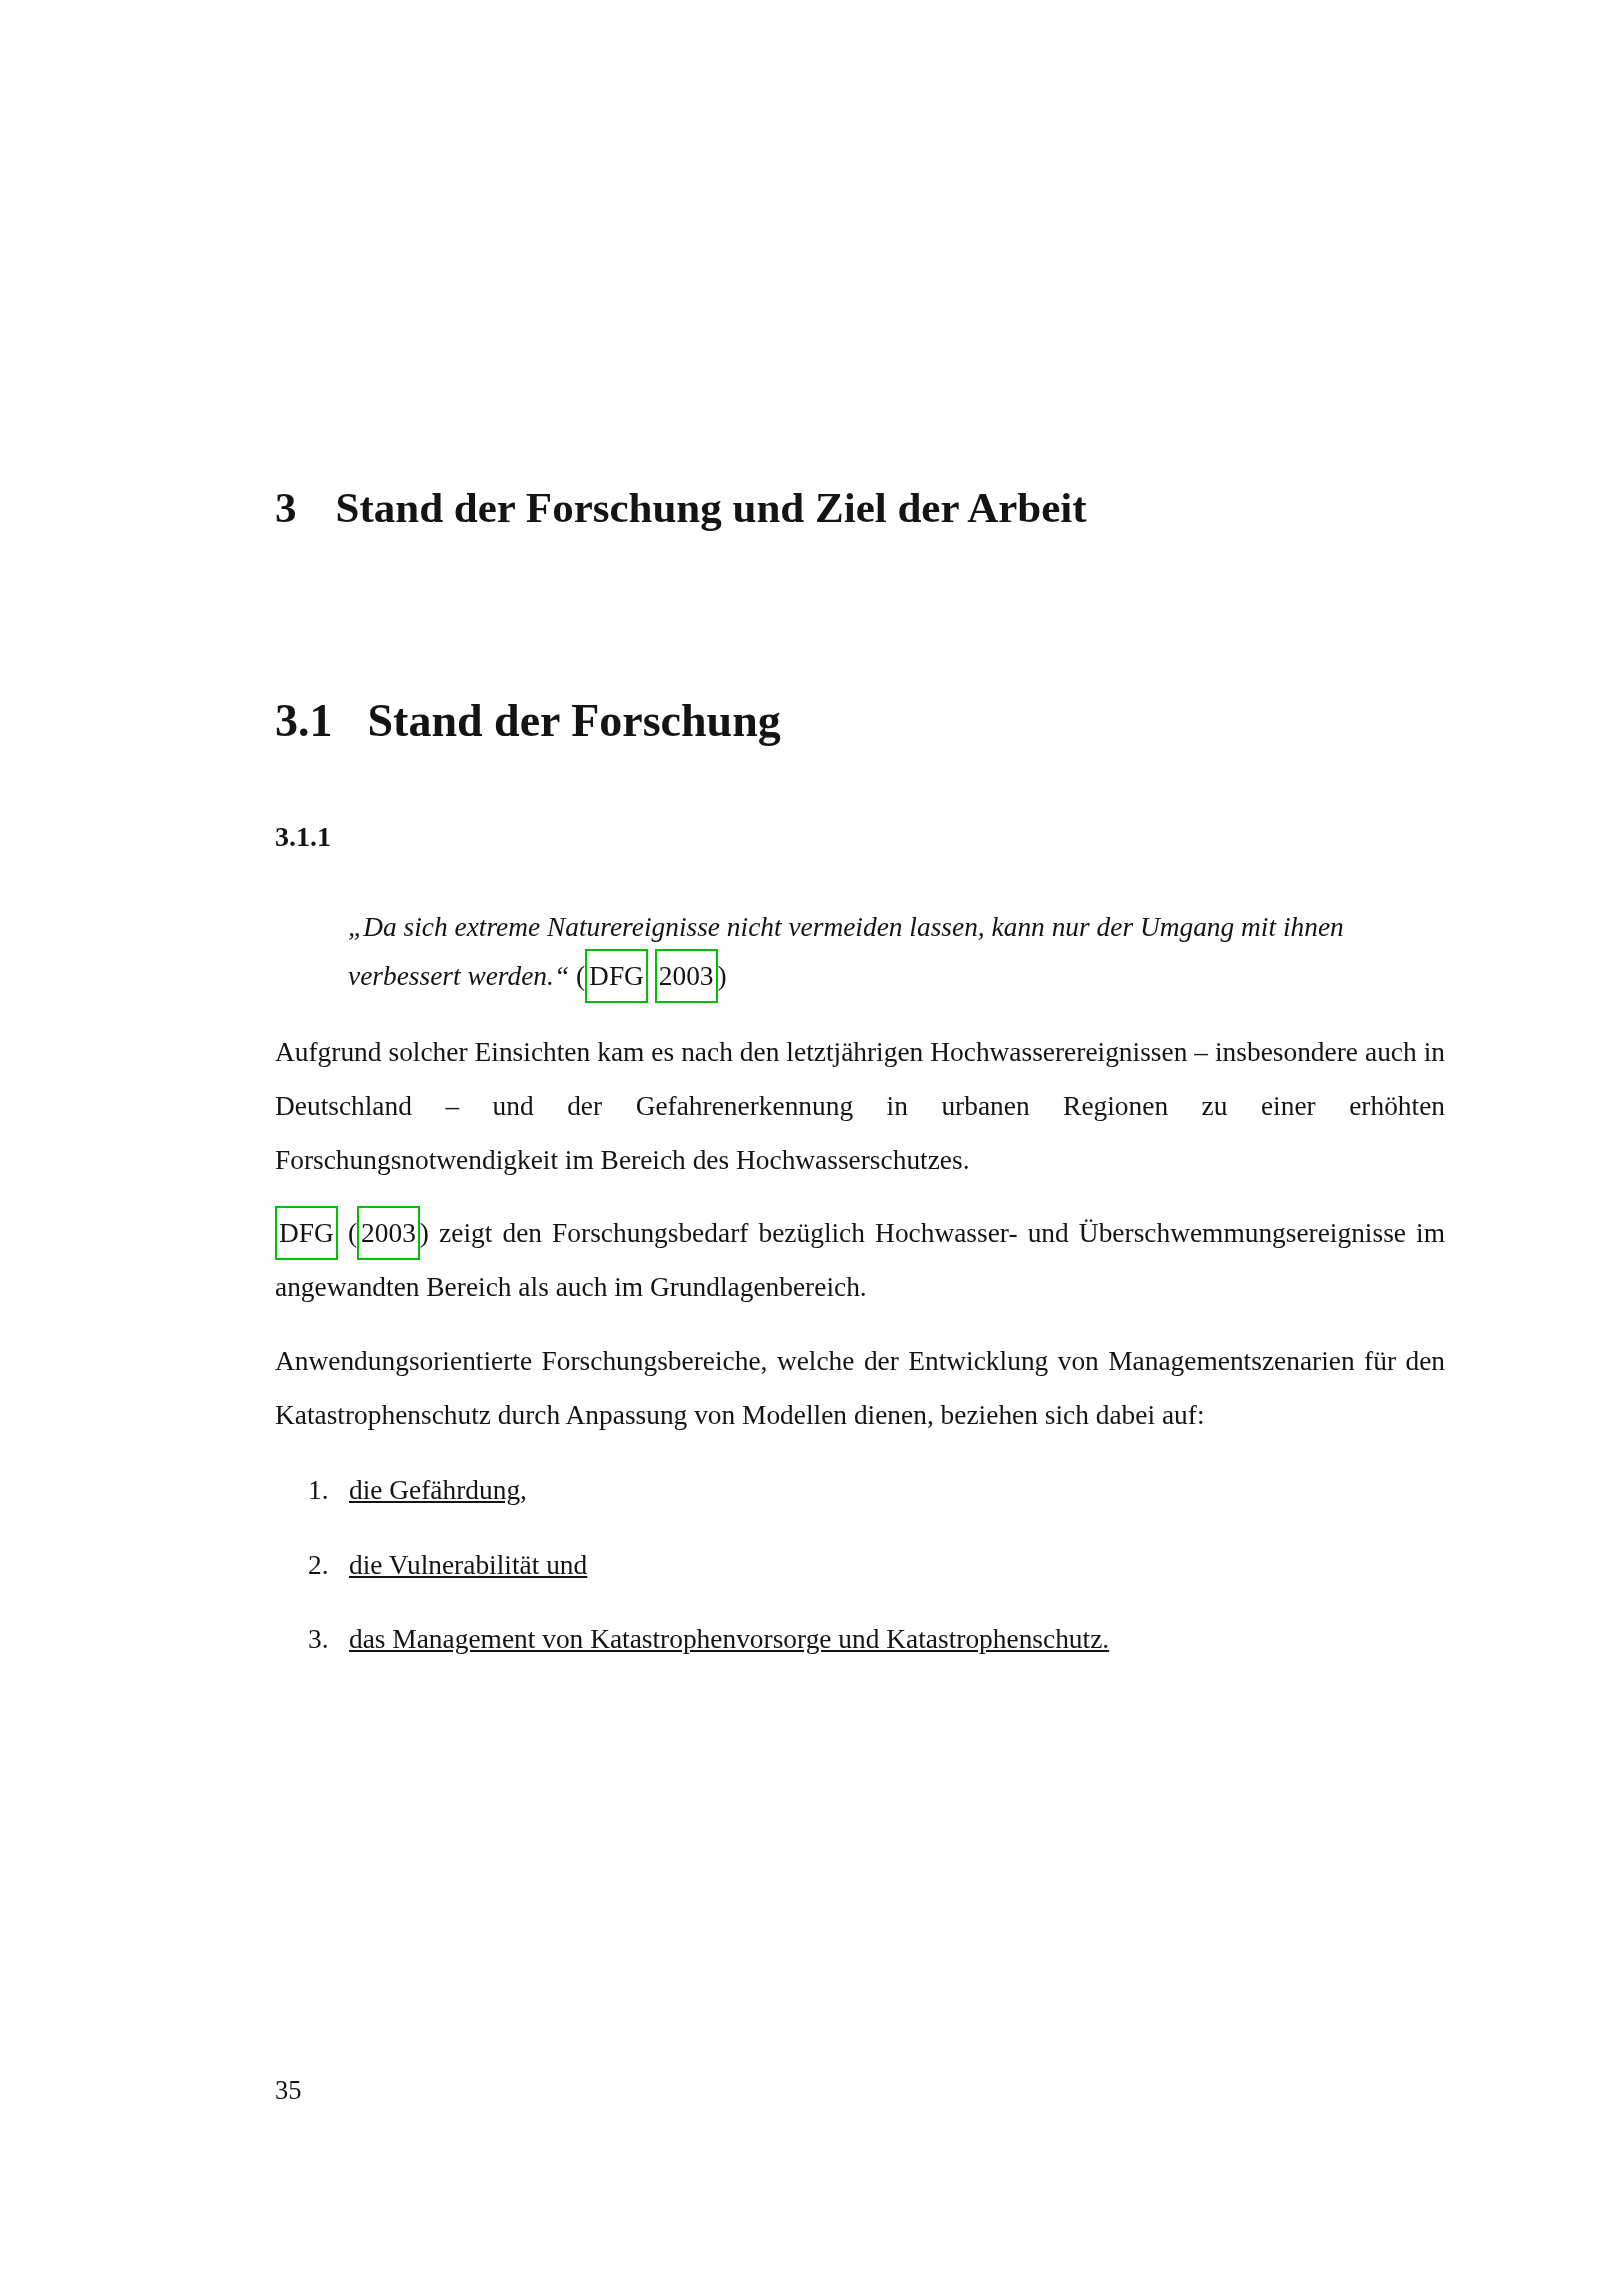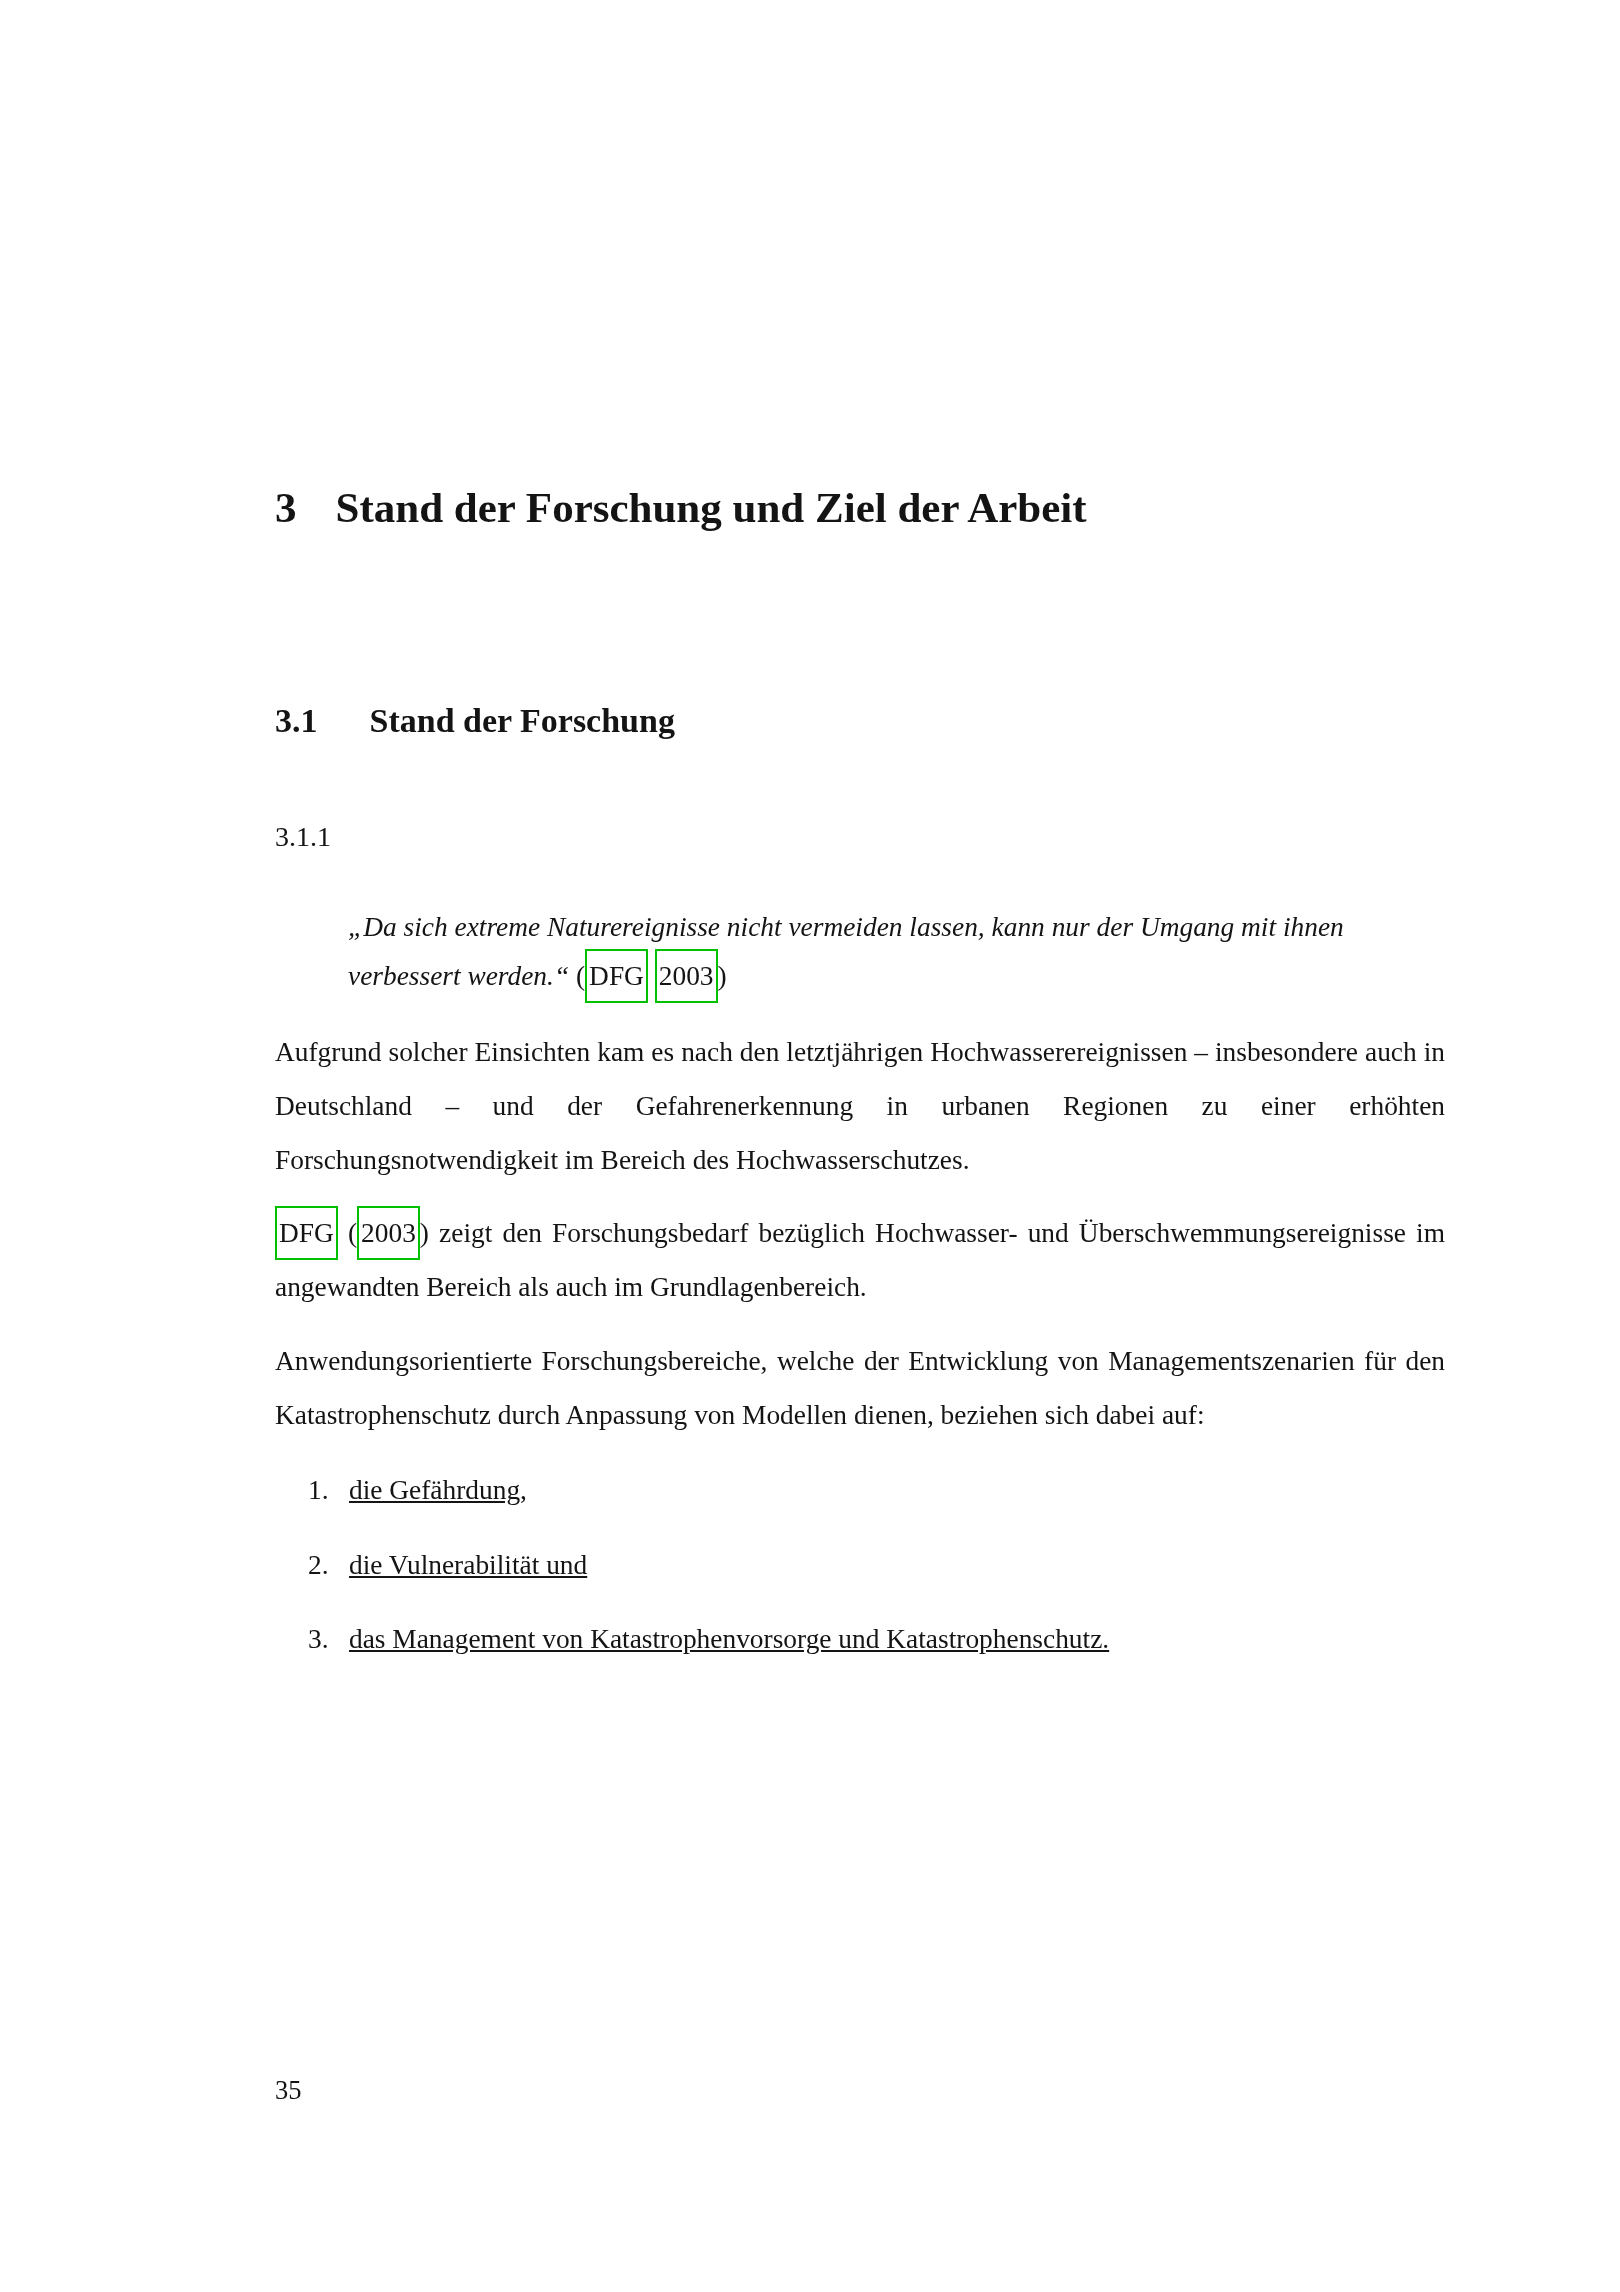--- a/index.html
+++ b/index.html
@@ -22,31 +22,31 @@
   .chapter-heading {
     margin-top: 482px;
     font-size: 43px;
     line-height: 51px;
     font-weight: bold;
     display: flex;
     gap: 39px;
   }
   .section-heading {
     margin-top: 167px;
-    font-size: 34px;
+    font-size: 46px;
     line-height: 41px;
     font-weight: bold;
     display: flex;
-    gap: 52px;
+    gap: 35px;
   }
   .subsection-heading {
     margin-top: 78px;
     font-size: 28px;
     line-height: 35px;
-    font-weight: normal;
+    font-weight: bold;
     display: flex;
     gap: 15px;
   }
   .quote {
     margin: 49px 69px 5.9px 73px;
     font-style: italic;
     font-size: 27.4px;
     line-height: 49px;
     text-align: left;
   }

